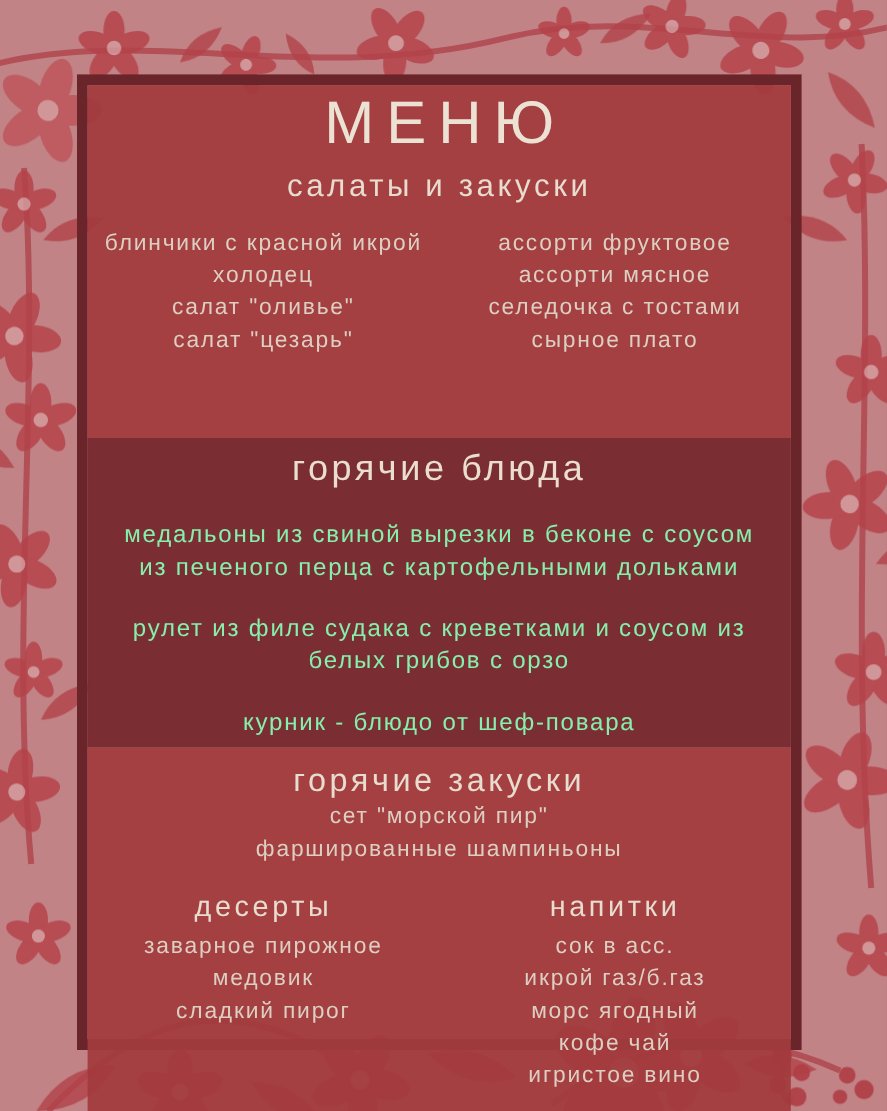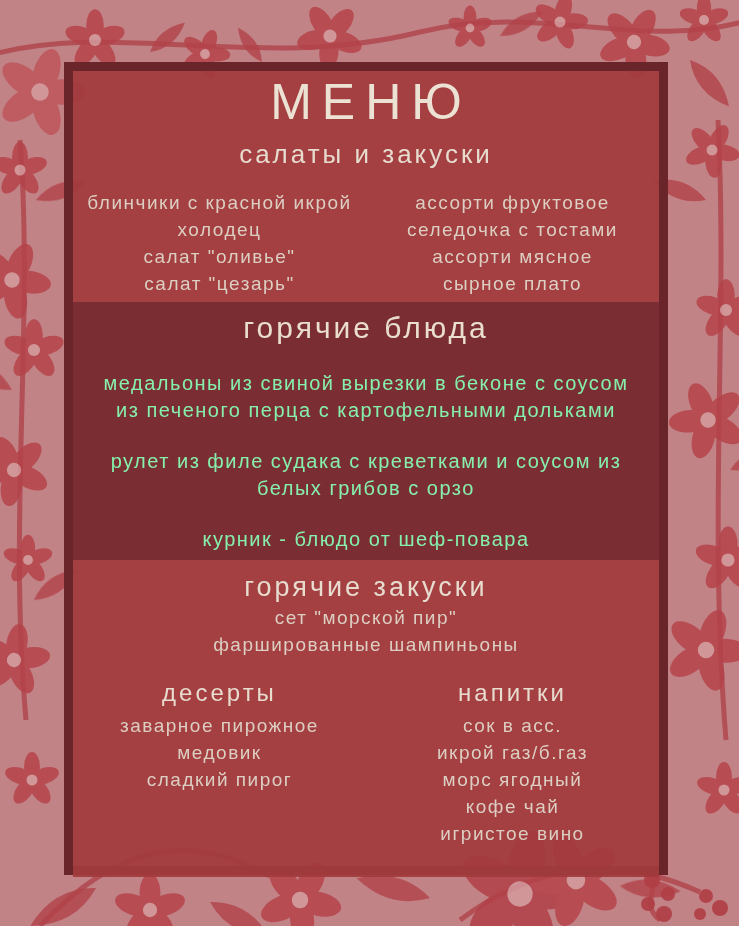--- a/index.html
+++ b/index.html
@@ -19,21 +19,21 @@
     width: 586px;
     height: 795px;
     border: 9px solid #6a252a;
   }
   .section {
     text-align: center;
     color: #e5dacd;
     overflow: hidden;
     box-sizing: border-box;
   }
-  .sec-top    { height: 231px; background: rgba(162, 58, 62, 0.94); }
+  .sec-top    { height: 294px; background: rgba(162, 58, 62, 0.94); }
   .sec-dark   { height: 258px; background: rgba(119, 43, 48, 0.96); }
   .sec-bottom { height: 317px; background: rgba(162, 58, 62, 0.94); }
 
   .menu-title {
     margin: 6px 0 0 0;
     font-size: 50px;
     line-height: 50px;
     font-weight: 200;
     letter-spacing: 10px;
     text-indent: 10px;
@@ -183,22 +183,22 @@
           <ul class="item-list">
             <li class="item">блинчики с красной икрой</li>
             <li class="item">холодец</li>
             <li class="item">салат "оливье"</li>
             <li class="item">салат "цезарь"</li>
           </ul>
         </div>
         <div class="col">
           <ul class="item-list">
             <li class="item">ассорти фруктовое</li>
+            <li class="item">ассорти мясное</li>
             <li class="item">селедочка с тостами</li>
-            <li class="item">ассорти мясное</li>
             <li class="item">сырное плато</li>
           </ul>
         </div>
       </div>
     </div>
 
     <div class="section sec-dark">
       <h2 class="dark-header">горячие блюда</h2>
       <p class="dark-para">медальоны из свиной вырезки в беконе с соусом из печеного перца с картофельными дольками</p>
       <p class="dark-para">рулет из филе судака с креветками и соусом из белых грибов с орзо</p>

